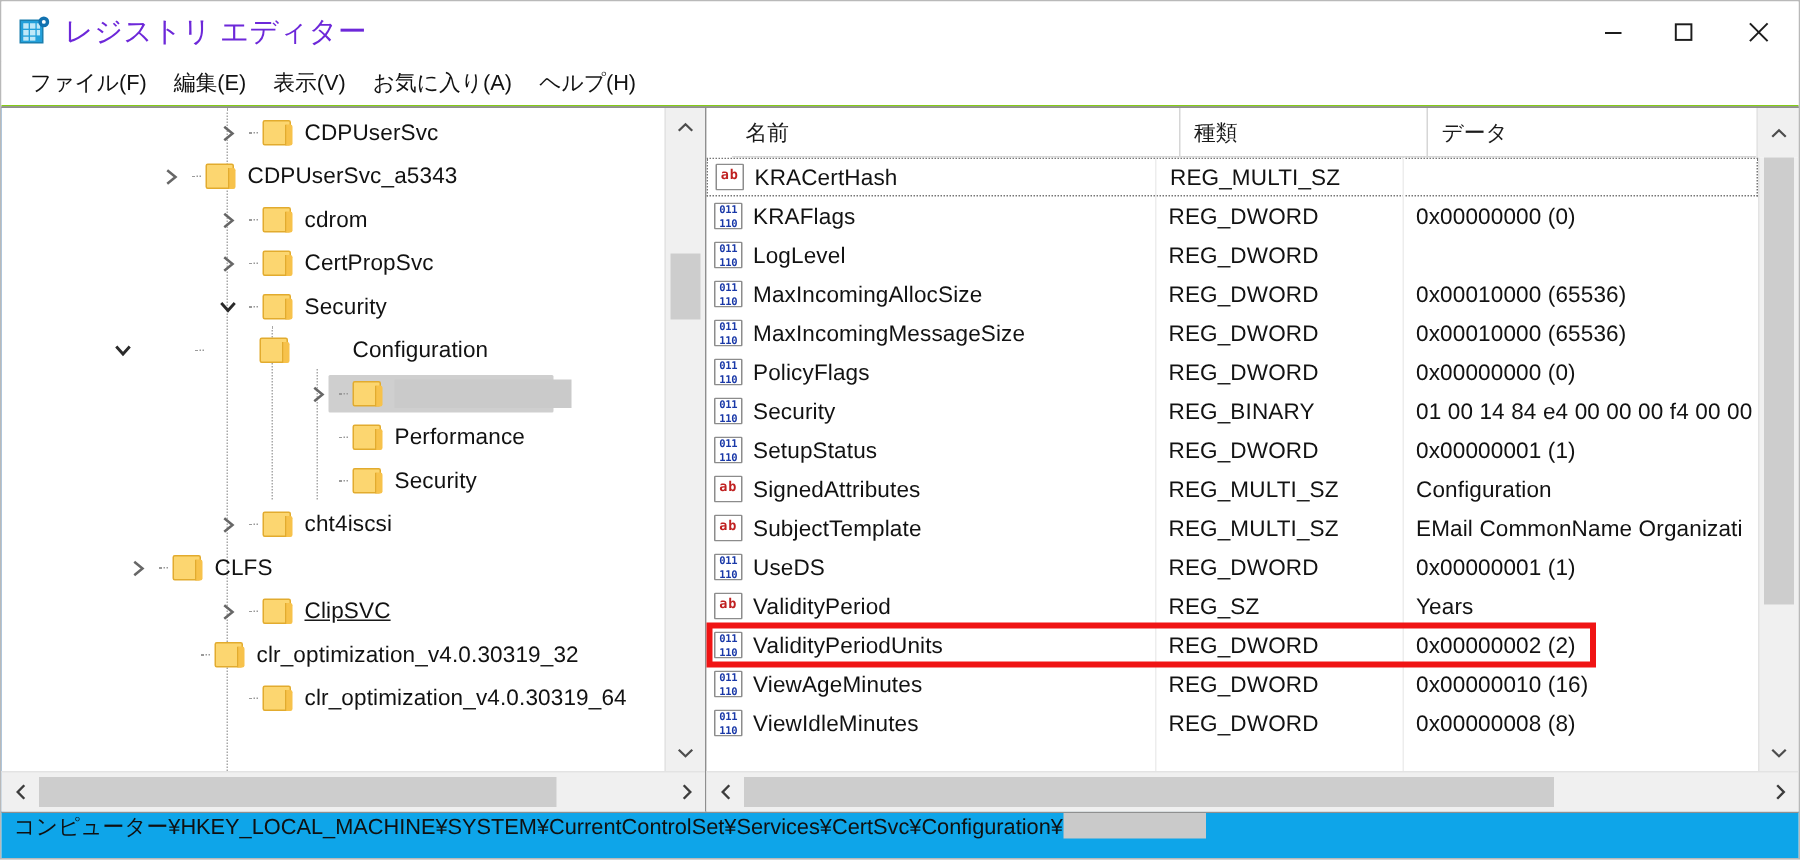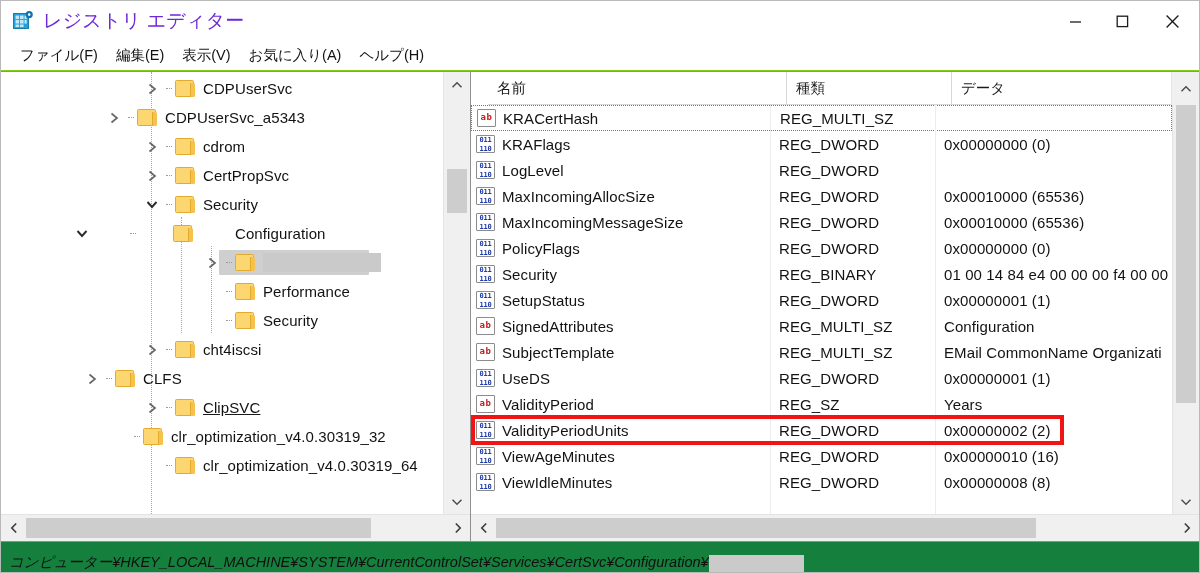--- a/index.html
+++ b/index.html
@@ -384,28 +384,27 @@
     top: 3px;
     bottom: 3px;
     background: #cdcdcd;
   }
   .corner-pad { width: 27px; flex: 0 0 27px; }
 
   
   .statusbar {
     height: 30px;
     flex: 0 0 30px;
-    background: #15803d;
+    background: #0ea5e9;
     border-top: 1px solid #8f8f8f;
     display: flex;
-    align-items: flex-end;
+    align-items: flex-start;
     padding-left: 8px;
     overflow: hidden;
     white-space: nowrap;
-    font-style: italic;
   }
   .status-text {
     font-size: 14.5px;
     color: #101010;
     letter-spacing: 0;
   }
   .status-redact {
     display: inline-block;
     width: 95px;
     height: 17px;

